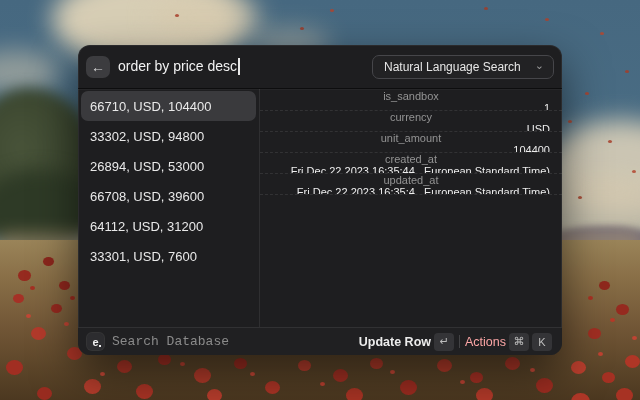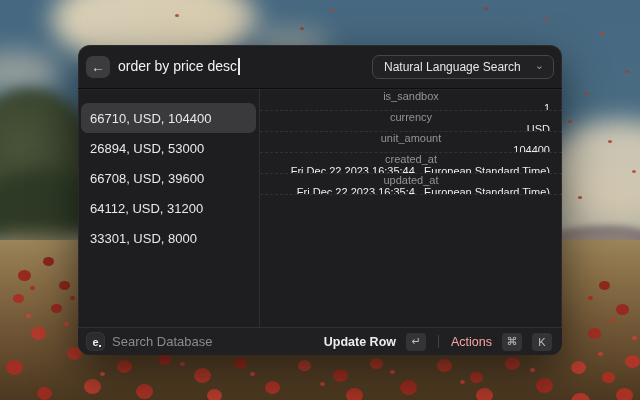--- a/index.html
+++ b/index.html
@@ -102,21 +102,21 @@
     background: rgba(255,255,255,.02); flex: 0 0 auto; justify-content: space-between;
   }
   .chevron { color: #9a9a9a; font-size: 11px; line-height: 1; transform: translateY(-1px); }
 
   .panel-body { flex: 1; display: flex; min-height: 0; }
   .results-list { width: 181px; flex: 0 0 181px; padding: 2px 3px 0 3px; overflow: hidden; }
   .result-item {
     height: 30px; display: flex; align-items: center; border-radius: 7px;
     padding: 0 9px; color: #e9e9e9; font-size: 13px; cursor: pointer; white-space: nowrap;
   }
-  .result-item.selected { background: #3a3a3d; margin-top: 12px; }
+  .result-item.selected { background: #3a3a3d; }
   .details {
     flex: 1; border-left: 1px solid rgba(255,255,255,.08); overflow: hidden;
     padding-top: 1px;
   }
   .detail-row {
     height: 21px; display: flex; align-items: center; padding: 0 12px;
     border-bottom: 1px dashed rgba(255,255,255,.09);
     flex-direction: column;
   }
   .detail-key { color: #939393; font-size: 11px; flex: 0 0 auto; }
@@ -131,24 +131,24 @@
     width: 17px; height: 17px; border-radius: 5px; background: #2c2c2f;
     box-shadow: 0 0 0 1px rgba(255,255,255,.09);
     display: flex; align-items: center; justify-content: center;
     color: #efefef; font-size: 11px; font-weight: bold; position: relative; flex: 0 0 auto;
   }
   .logo-badge::after {
     content: ""; position: absolute; right: 3px; bottom: 3px; width: 2px; height: 2px; background: #efefef;
   }
   .footer-search {
     background: transparent; border: none; outline: none; color: #bdbdbd;
-    font-size: 13px; font-family: Liberation Sans, sans-serif; flex: 1; min-width: 0;
+    font-size: 13px; font-family: Liberation Mono, monospace; flex: 1; min-width: 0;
   }
   .footer-search::placeholder { color: #8b8b8b; }
-  .footer-actions { display: flex; align-items: center; gap: 10px; flex: 0 0 auto; }
+  .footer-actions { display: flex; align-items: center; gap: 3px; flex: 0 0 auto; }
   .action-label { color: #ececec; font-size: 12.5px; font-weight: bold; cursor: pointer; }
   .action-label.secondary { color: #fca5a5; font-weight: normal; }
   .keycap {
     min-width: 20px; height: 18px; padding: 0 4px; border-radius: 4px; background: #343437;
     display: flex; align-items: center; justify-content: center;
     color: #bdbdbd; font-size: 11px;
   }
   .footer-divider { width: 1px; height: 13px; background: rgba(255,255,255,.16); margin: 0 2px; }
 </style>
 </head>
@@ -185,24 +185,25 @@
     <div class="mode-dropdown">
       <span>Natural Language Search</span>
       <span class="chevron">⌄</span>
     </div>
   </div>
 
   <div class="panel-body">
 
     <div class="results-list">
       <div class="result-item selected">66710, USD, 104400</div>
+      <div class="result-item">33302, USD, 94800</div>
       <div class="result-item">26894, USD, 53000</div>
       <div class="result-item">66708, USD, 39600</div>
       <div class="result-item">64112, USD, 31200</div>
-      <div class="result-item">33301, USD, 8000</div>
+      <div class="result-item">33301, USD, 7600</div>
     </div>
 
     <div class="details">
       <div class="detail-row">
         <span class="detail-key">is_sandbox</span>
         <span class="detail-value">1</span>
       </div>
       <div class="detail-row">
         <span class="detail-key">currency</span>
         <span class="detail-value">USD</span>

